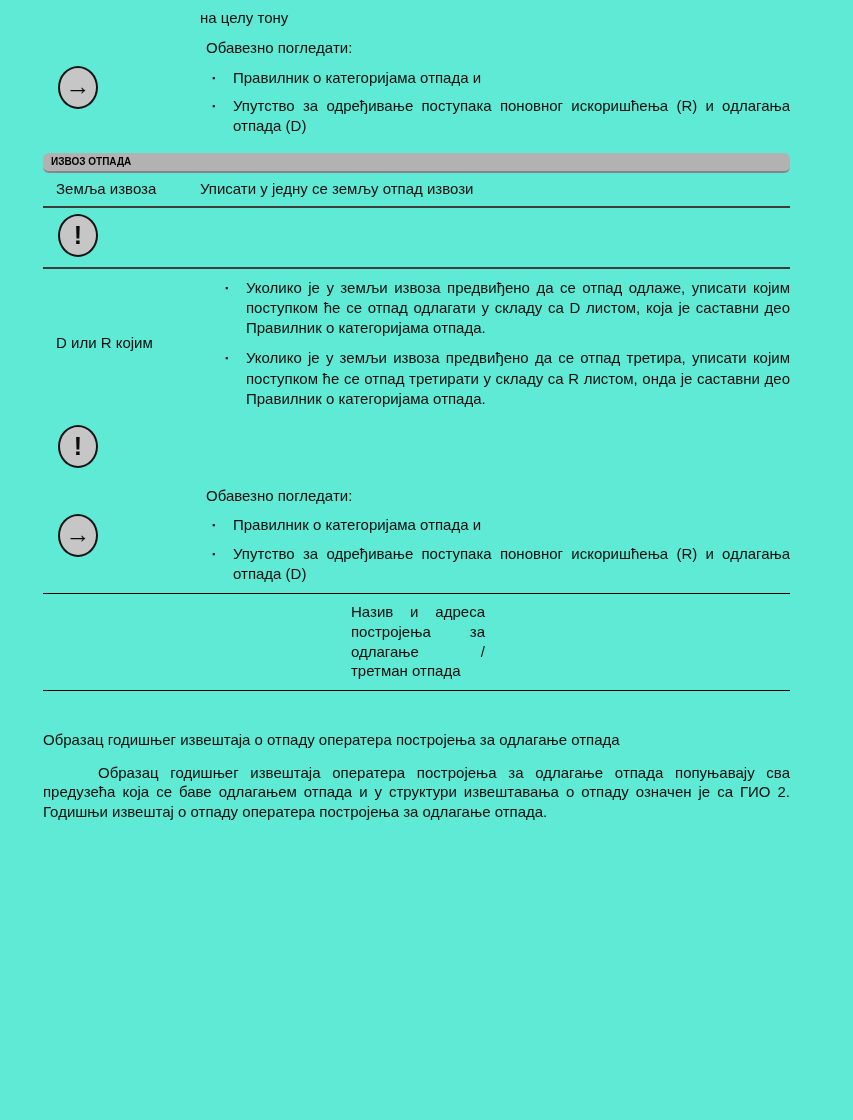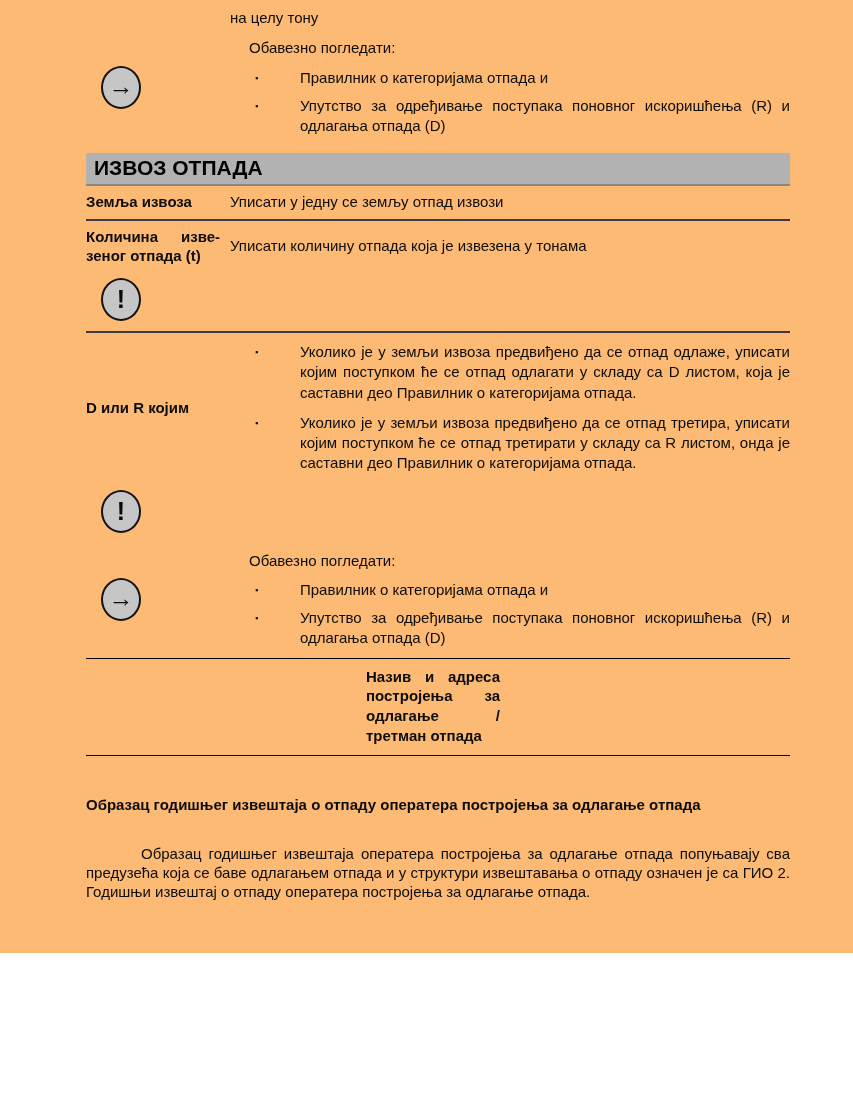--- a/index.html
+++ b/index.html
@@ -1,37 +1,38 @@
 <!DOCTYPE html>
 <html><head>
 <meta charset="utf-8">
 <style>
   html, body { margin: 0; padding: 0; background: #ffffff; }
   .page {
     position: relative;
     width: 853px;
-    height: 953px;
-    background: #fdba74;
+    height: 1120px;
+    background: #5eead4;
     box-sizing: border-box;
-    padding: 8px 63px 0 86px;
+    padding: 8px 63px 0 43px;
     font-family: "Liberation Sans", "DejaVu Sans", sans-serif;
     font-size: 15px;
     color: #0d0d0d;
     overflow: hidden;
   }
   .row { display: flex; align-items: flex-start; }
   .row.v-center { align-items: center; }
   .label-cell {
     width: 144px;
     flex-shrink: 0;
     box-sizing: border-box;
     padding-right: 10px;
-    font-weight: 700;
+    font-weight: 400;
     text-align: justify;
     line-height: 1.32;
+    margin-left: 13px;
   }
   .icon-cell {
     width: 144px;
     flex-shrink: 0;
     box-sizing: border-box;
     padding-left: 15px;
     display: flex;
     justify-content: flex-start;
   }
   .content-cell { flex: 1; text-align: justify; line-height: 1.35; }
@@ -51,36 +52,37 @@
   .see-label { margin-bottom: 9px; margin-left: 19px; }
   .bullet { display: flex; margin-bottom: 8px; }
   .bullet:last-child { margin-bottom: 0; }
   .bullet-marker {
     flex-shrink: 0;
     width: 21px;
     margin-left: 25px;
     font-size: 9px;
     line-height: 20px;
   }
-  .bullet-text { flex: 1; text-align: justify; line-height: 1.35; margin-left: 24px; }
+  .bullet-text { flex: 1; text-align: justify; line-height: 1.35; }
   .band {
     margin-top: 17px;
     background: #b2b2b2;
     border-bottom: 2px solid #878787;
     font-weight: 700;
-    font-size: 21px;
+    font-size: 10px;
     padding: 3px 8px 4px 8px;
     color: #000;
+    border-radius: 6px;
   }
   .trow { padding: 6px 0; }
   .rule-thick { border-bottom: 2.5px solid #3d3d3d; }
   .rule-thin { border-bottom: 1.5px solid #000; }
   .intro-row { margin-top: 10px; }
-  .gio2-heading { font-weight: 700; margin-top: 40px; text-align: left; }
-  .gio2-para { margin-top: 31px; text-align: justify; text-indent: 55px; line-height: 1.28; }
+  .gio2-heading { font-weight: 400; margin-top: 40px; text-align: left; }
+  .gio2-para { margin-top: 15px; text-align: justify; text-indent: 55px; line-height: 1.28; }
 </style>
 </head>
 <body>
 
 <div class="page">
 
   <div class="row">
     <div class="label-cell"></div>
     <div class="content-cell">на целу тону</div>
   </div>
@@ -104,24 +106,20 @@
     </div>
   </div>
 
   <div class="band">ИЗВОЗ ОТПАДА</div>
 
   <div class="row trow rule-thick">
     <div class="label-cell">Земља извоза</div>
     <div class="content-cell">Уписати у једну се земљу отпад извози</div>
   </div>
 
-  <div class="row trow">
-    <div class="label-cell">Количина изве-зеног отпада (t)</div>
-    <div class="content-cell" style="align-self:center;">Уписати количину отпада која је извезена у тонама</div>
-  </div>
 
   <div class="row v-center trow rule-thick" style="padding-bottom:10px;">
     <div class="icon-cell">
       <div class="circle-icon">
         <span class="icon-glyph-warning">!</span>
       </div>
     </div>
   </div>
 
   <div class="row v-center trow" style="padding-top:9px;">

